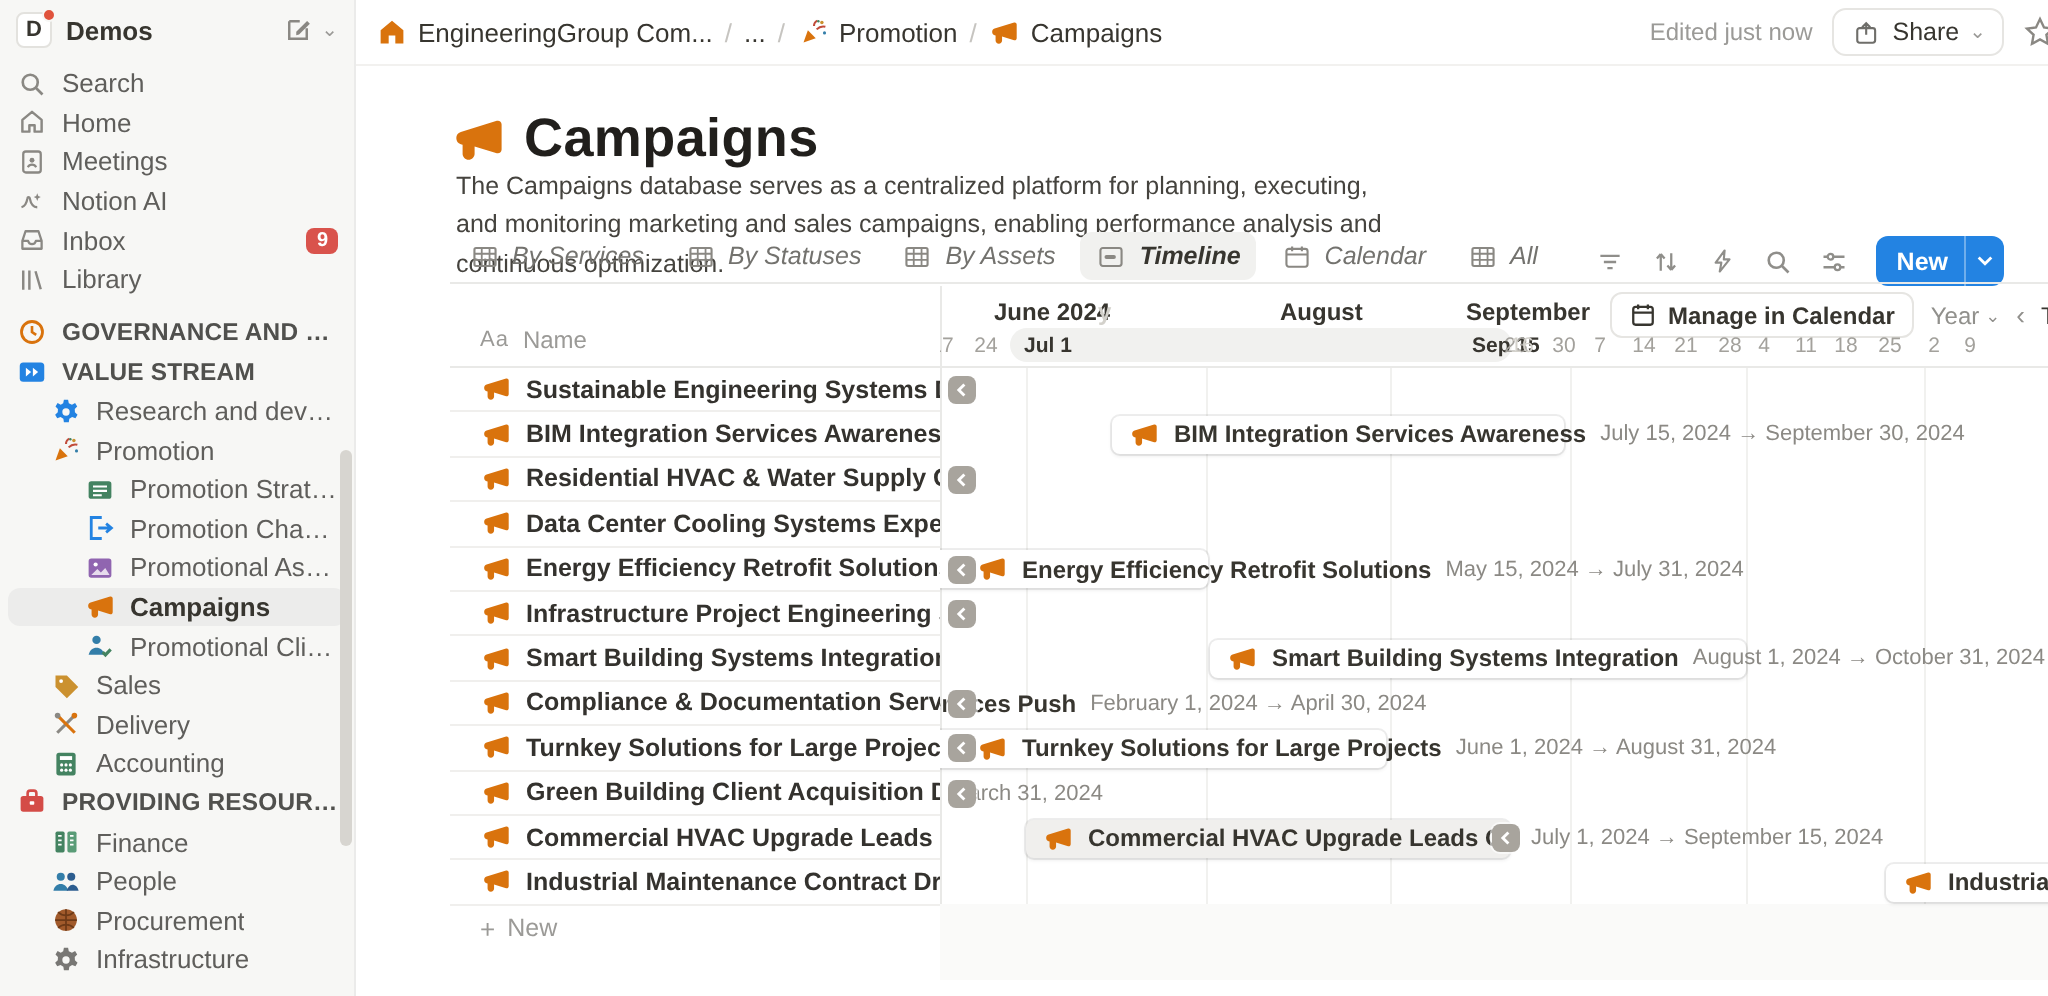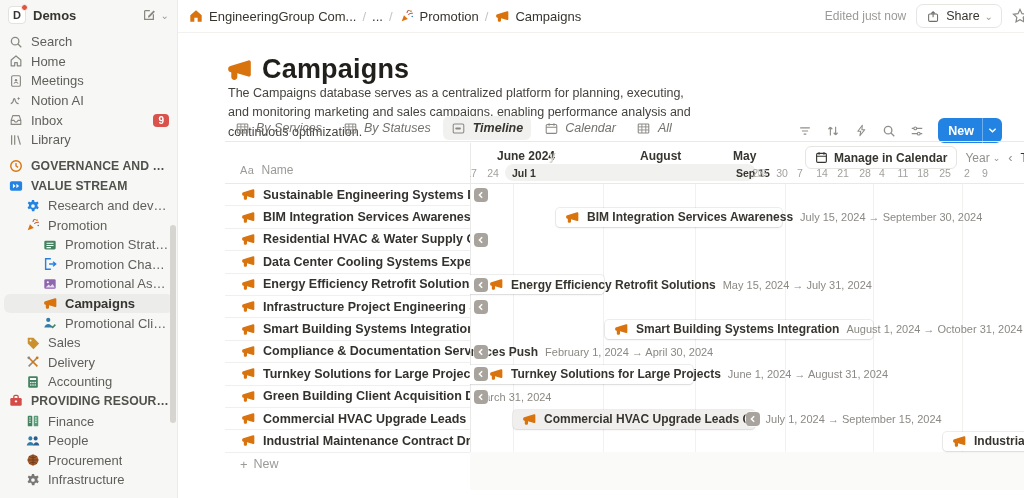--- a/index.html
+++ b/index.html
@@ -451,20 +451,29 @@
         <span>By Services</span>
       </div>
       <div class="tab">
         <span class="icn">
           <svg width="13" height="13" viewBox="0 0 16 16">
             <rect x="1.5" y="2.5" width="13" height="11" rx="1" fill="none" stroke="currentColor" stroke-width="1.3"></rect>
             <path d="M1.5 6h13M1.5 9.8h13M6 2.5v11M10.8 2.5v11" stroke="currentColor" stroke-width="1.1"></path>
           </svg>
         </span>
         <span>By Statuses</span>
+      </div>
+      <div class="tab">
+        <span class="icn">
+          <svg width="13" height="13" viewBox="0 0 16 16">
+            <rect x="1.5" y="2.5" width="13" height="11" rx="1" fill="none" stroke="currentColor" stroke-width="1.3"></rect>
+            <path d="M1.5 6h13M1.5 9.8h13M6 2.5v11M10.8 2.5v11" stroke="currentColor" stroke-width="1.1"></path>
+          </svg>
+        </span>
+        <span>By Assets</span>
       </div>
       <div class="tab active">
         <span class="icn">
           <svg width="13" height="13" viewBox="0 0 16 16">
             <rect x="1.5" y="2.5" width="13" height="11" rx="1.5" fill="none" stroke="currentColor" stroke-width="1.3"></rect>
             <rect x="4" y="6.8" width="7" height="2.4" rx="1.2" fill="currentColor"></rect>
           </svg>
         </span>
         <span>Timeline</span>
       </div>
@@ -681,21 +690,21 @@
         <span class="tick" style="left: 412px;">4</span>
         <span class="tick" style="left: 433px;">11</span>
         <span class="tick" style="left: 453px;">18</span>
         <span class="tick" style="left: 475px;">25</span>
         <span class="tick" style="left: 497px;">2</span>
         <span class="tick" style="left: 515px;">9</span>
         <span class="tick faint" style="left: 291px;">16</span>
         <span class="month-lbl" style="left: 27px;">June 2024</span>
         <span class="month-lbl faint" style="left: 79px;">y</span>
         <span class="month-lbl" style="left: 170px;">August</span>
-        <span class="month-lbl" style="left: 263px;">May</span>
+        <span class="month-lbl" style="left: 263px;">September</span>
         <div class="chip" style="left: 4px; top: 45px;">
           <svg width="8" height="8" viewBox="0 0 10 10">
             <path d="M6.5 1.5L3 5l3.5 3.5" fill="none" stroke="#fff" stroke-width="1.8"></path>
           </svg>
         </div>
         <div class="bar" style="left: 86px; width: 226px; top: 64.9px;"></div>
         <div class="bar-label" style="left: 94px; top: 64.9px;">
           <span class="icn">
             <svg width="13" height="13" viewBox="0 0 16 16">
               <path fill="#d9730d" d="M13.6 1.6c.8-.25 1.6.35 1.6 1.2v8.4c0 .85-.8 1.45-1.6 1.2L6.2 10.2v2.4c0 1.1-.9 2-2 2s-2-.9-2-2v-3l-.6-.2C.6 9.1.1 8.3.1 7.3s.5-1.7 1.5-2L13.6 1.6z"></path>

